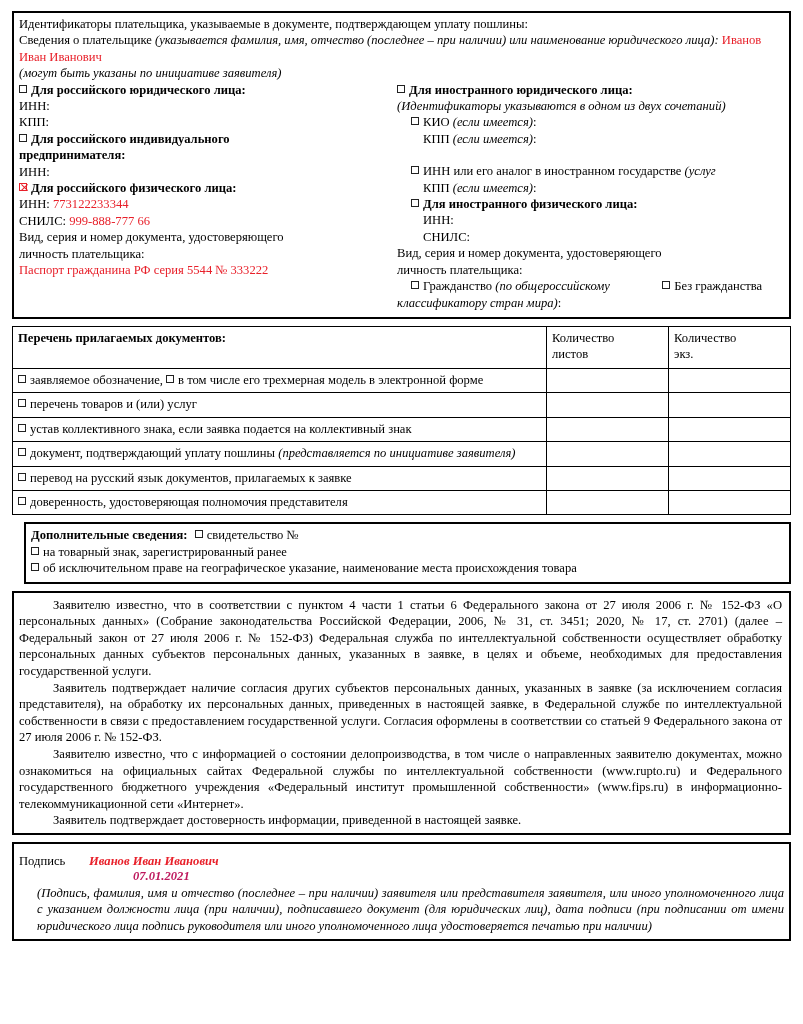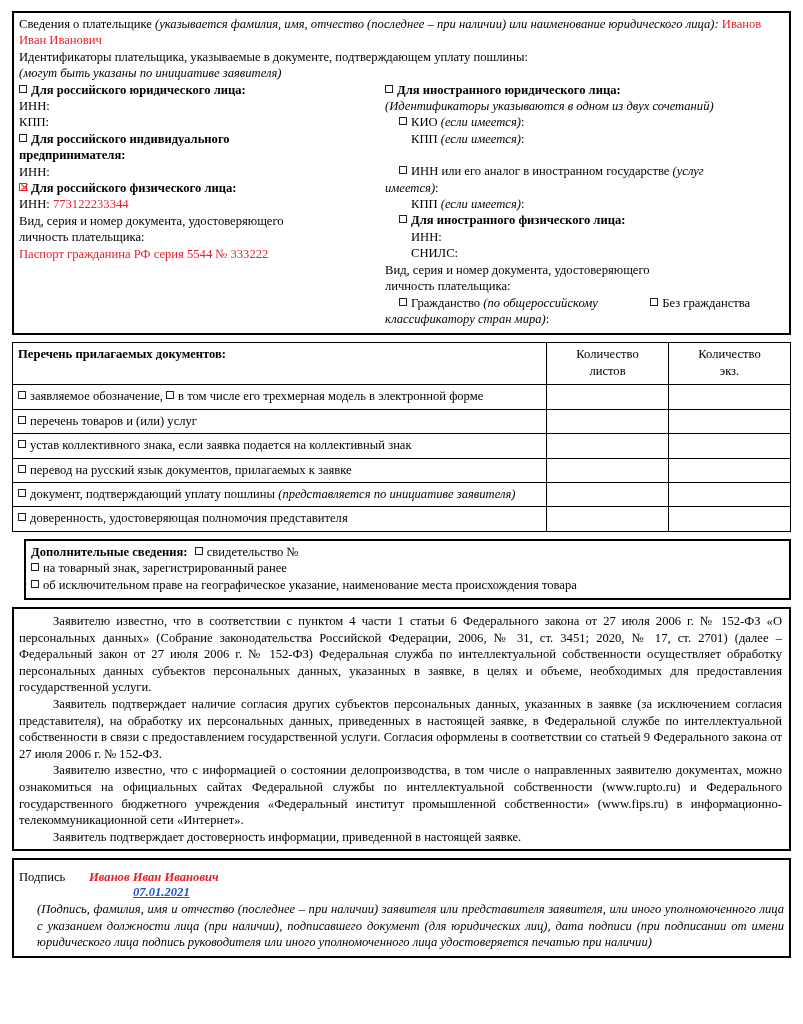--- a/index.html
+++ b/index.html
@@ -18,21 +18,21 @@
     margin:0 12px;
   }
   .block + .block{margin-top:7px;}
 
   
   #payer-block{margin-top:11px;padding:3px 5px 6px 5px;}
   .line{line-height:16.4px;white-space:normal;}
   .it{font-style:italic;}
   .bold{font-weight:bold;}
   .red{color:#e8202a;}
-  .payer-cols{display:flex;gap:4px;}
+  .payer-cols{display:flex;gap:16px;}
   .col-l{width:358px;flex:0 0 358px;}
   .col-r{flex:1 1 auto;padding-left:4px;}
   .ind1{padding-left:14px;}
   .ind2{padding-left:26px;}
   .spacer{height:16px;}
 
   
   .cb{
     display:inline-block;
     width:8px;height:8px;
@@ -56,21 +56,21 @@
   
   table.docs{border-collapse:collapse;width:100%;table-layout:fixed;}
   table.docs td{
     border:1.4px solid #000;
     padding:3px 5px 4px 5px;
     vertical-align:top;
     line-height:16.4px;
   }
   table.docs td.hdr{font-weight:bold;}
   table.docs td.numhdr{
-    text-align:center;font-weight:normal;
+    text-align:left;font-weight:normal;
   }
   .c-sheets{width:111px;}
   .c-copies{width:111px;}
   table.docs tr.headrow td{height:34px;font-family:Liberation Serif, serif;}
 
   
   #extra-block{padding:3px 5px 5px 5px;margin-left:24px;}
 
   
   #legal-block{padding:4px 7px 4px 5px;}
@@ -80,37 +80,37 @@
     text-indent:34px;
     line-height:16.6px;
     hyphens:none;
   }
 
   
   #sign-block{padding:10px 5px 5px 5px;margin-bottom:10px;}
   .sig-row{display:flex;align-items:flex-start;}
   .sig-label{width:70px;flex:0 0 70px;}
   .sig-name{color:#e8202a;font-style:italic;font-weight:bold;}
-  .sig-date{color:#1d4ed8;font-style:italic;font-weight:bold;padding-left:44px;text-decoration:underline;}
+  .sig-date{color:#be185d;font-style:italic;font-weight:bold;padding-left:44px;}
   .sig-note{font-style:italic;text-align:justify;line-height:16.4px;margin-top:1px;margin-left:18px;}
 </style>
 </head>
 <body>
 
 <div class="page">
 
   <div class="block" id="payer-block">
 
+    <div class="line">Идентификаторы плательщика, указываемые в документе, подтверждающем уплату пошлины:</div>
+
     <div class="line">
       <span>Сведения о плательщике</span>
       <span class="it">(указывается фамилия, имя, отчество (последнее – при наличии) или наименование юридического лица):</span>
       <span class="red">Иванов Иван Иванович</span>
     </div>
-
-    <div class="line">Идентификаторы плательщика, указываемые в документе, подтверждающем уплату пошлины:</div>
     <div class="line it">(могут быть указаны по инициативе заявителя)</div>
 
     <div class="payer-cols">
 
       <div class="col-l">
 
         <div class="line">
           <span class="cb"></span><span class="bold">Для российского юридического лица:</span>
         </div>
         <div class="line">
@@ -127,20 +127,24 @@
         <div class="line">
           <span>ИНН:</span>
         </div>
 
         <div class="line">
           <span class="cb checked"></span><span class="bold">Для российского физического лица:</span>
         </div>
         <div class="line">
           <span>ИНН:</span>
           <span class="red">773122233344</span>
+        </div>
+        <div class="line">
+          <span>СНИЛС:</span>
+          <span class="red">999-888-777 66</span>
         </div>
         <div class="line">Вид, серия и номер документа, удостоверяющего</div>
         <div class="line">личность плательщика:</div>
         <div class="line red">Паспорт гражданина РФ серия 5544 № 333222</div>
       </div>
 
       <div class="col-r">
 
         <div class="line">
           <span class="cb"></span><span class="bold">Для иностранного юридического лица:</span>
@@ -154,23 +158,20 @@
         <div class="line ind2">
           <span>КПП</span>
           <span class="it">(если имеется)</span>:
         </div>
 
         <div class="spacer"></div>
 
         <div class="line ind1">
           <span class="cb"></span><span>ИНН или его аналог в иностранном государстве</span>
           <span class="it">(услуг</span>
-        </div>
-        <div class="line">
-          <span class="it">имеется)</span>:
         </div>
         <div class="line ind2">
           <span>КПП</span>
           <span class="it">(если имеется)</span>:
         </div>
 
         <div class="line ind1">
           <span class="cb"></span><span class="bold">Для иностранного физического лица:</span>
         </div>
         <div class="line ind2">
@@ -218,26 +219,26 @@
             <td><span class="cb"></span><span>перечень товаров и (или) услуг</span></td>
             <td class="c-sheets"></td>
             <td class="c-copies"></td>
           </tr>
           <tr>
             <td><span class="cb"></span><span>устав коллективного знака, если заявка подается на коллективный знак</span></td>
             <td class="c-sheets"></td>
             <td class="c-copies"></td>
           </tr>
           <tr>
+            <td><span class="cb"></span><span>документ, подтверждающий уплату пошлины </span><span class="it">(представляется по инициативе заявителя)</span></td>
+            <td class="c-sheets"></td>
+            <td class="c-copies"></td>
+          </tr>
+          <tr>
             <td><span class="cb"></span><span>перевод на русский язык документов, прилагаемых к заявке</span></td>
-            <td class="c-sheets"></td>
-            <td class="c-copies"></td>
-          </tr>
-          <tr>
-            <td><span class="cb"></span><span>документ, подтверждающий уплату пошлины </span><span class="it">(представляется по инициативе заявителя)</span></td>
             <td class="c-sheets"></td>
             <td class="c-copies"></td>
           </tr>
           <tr>
             <td><span class="cb"></span><span>доверенность, удостоверяющая полномочия представителя</span></td>
             <td class="c-sheets"></td>
             <td class="c-copies"></td>
           </tr>
         </tbody>
     </table>

